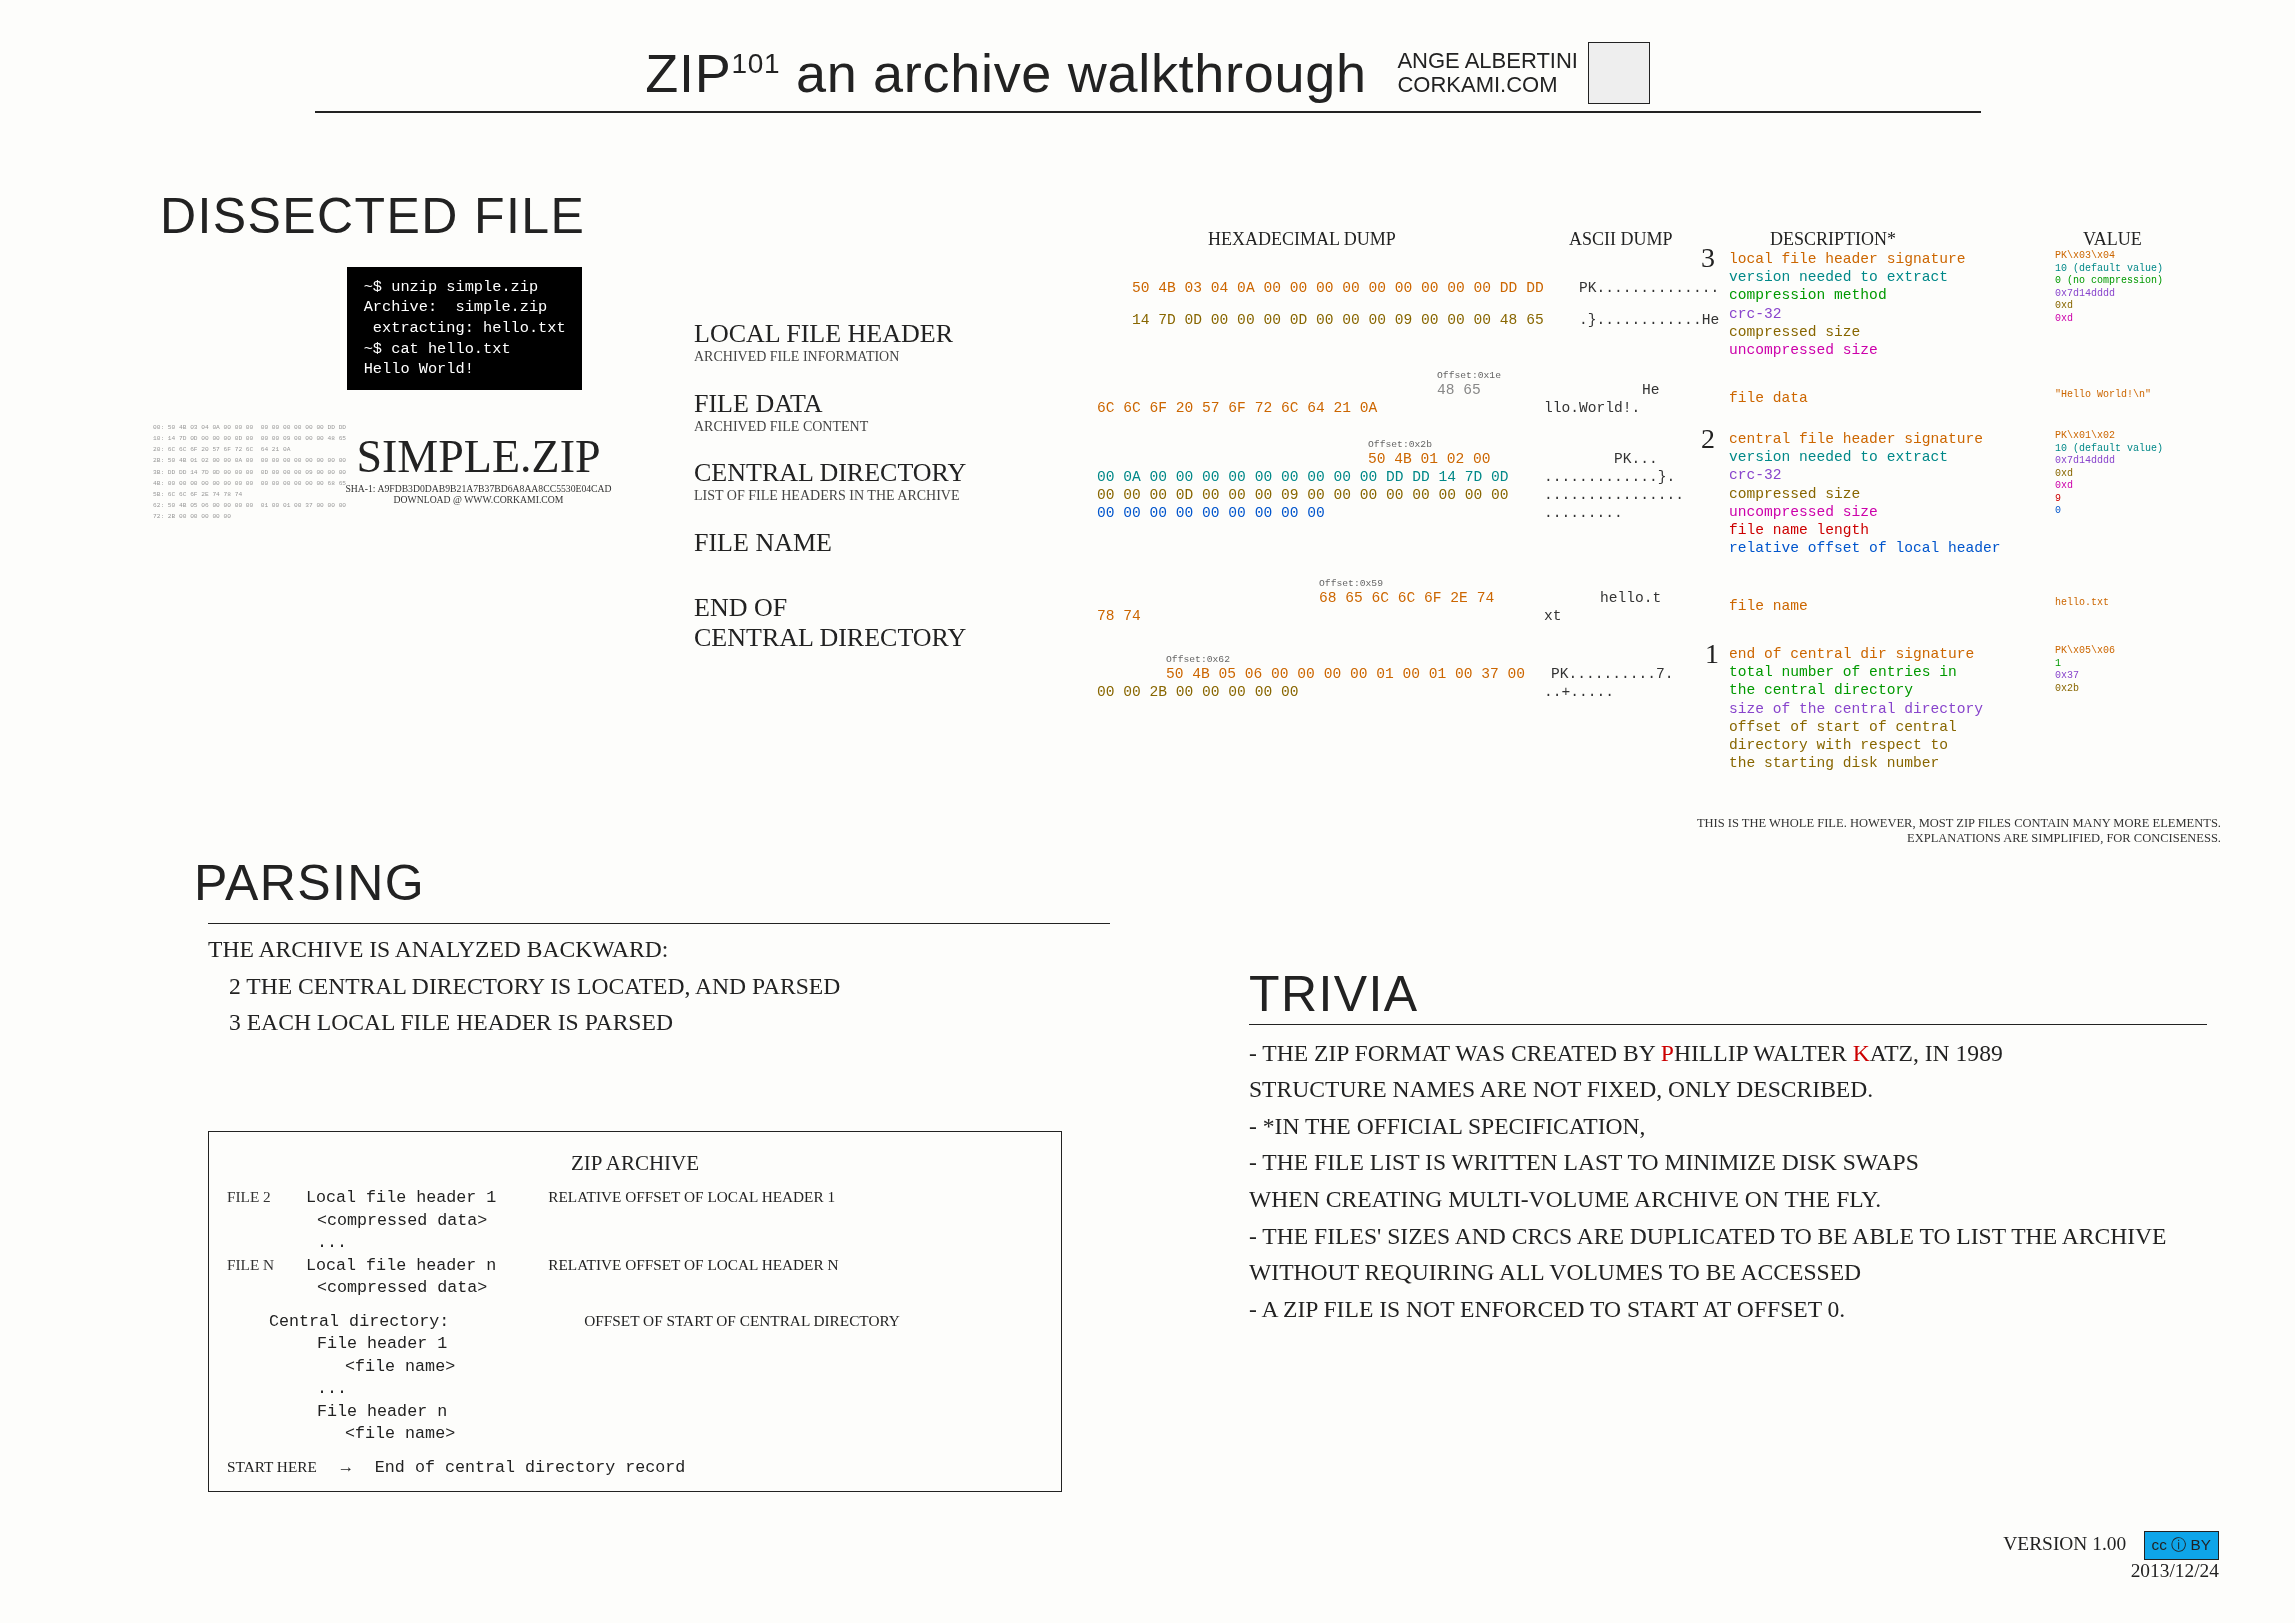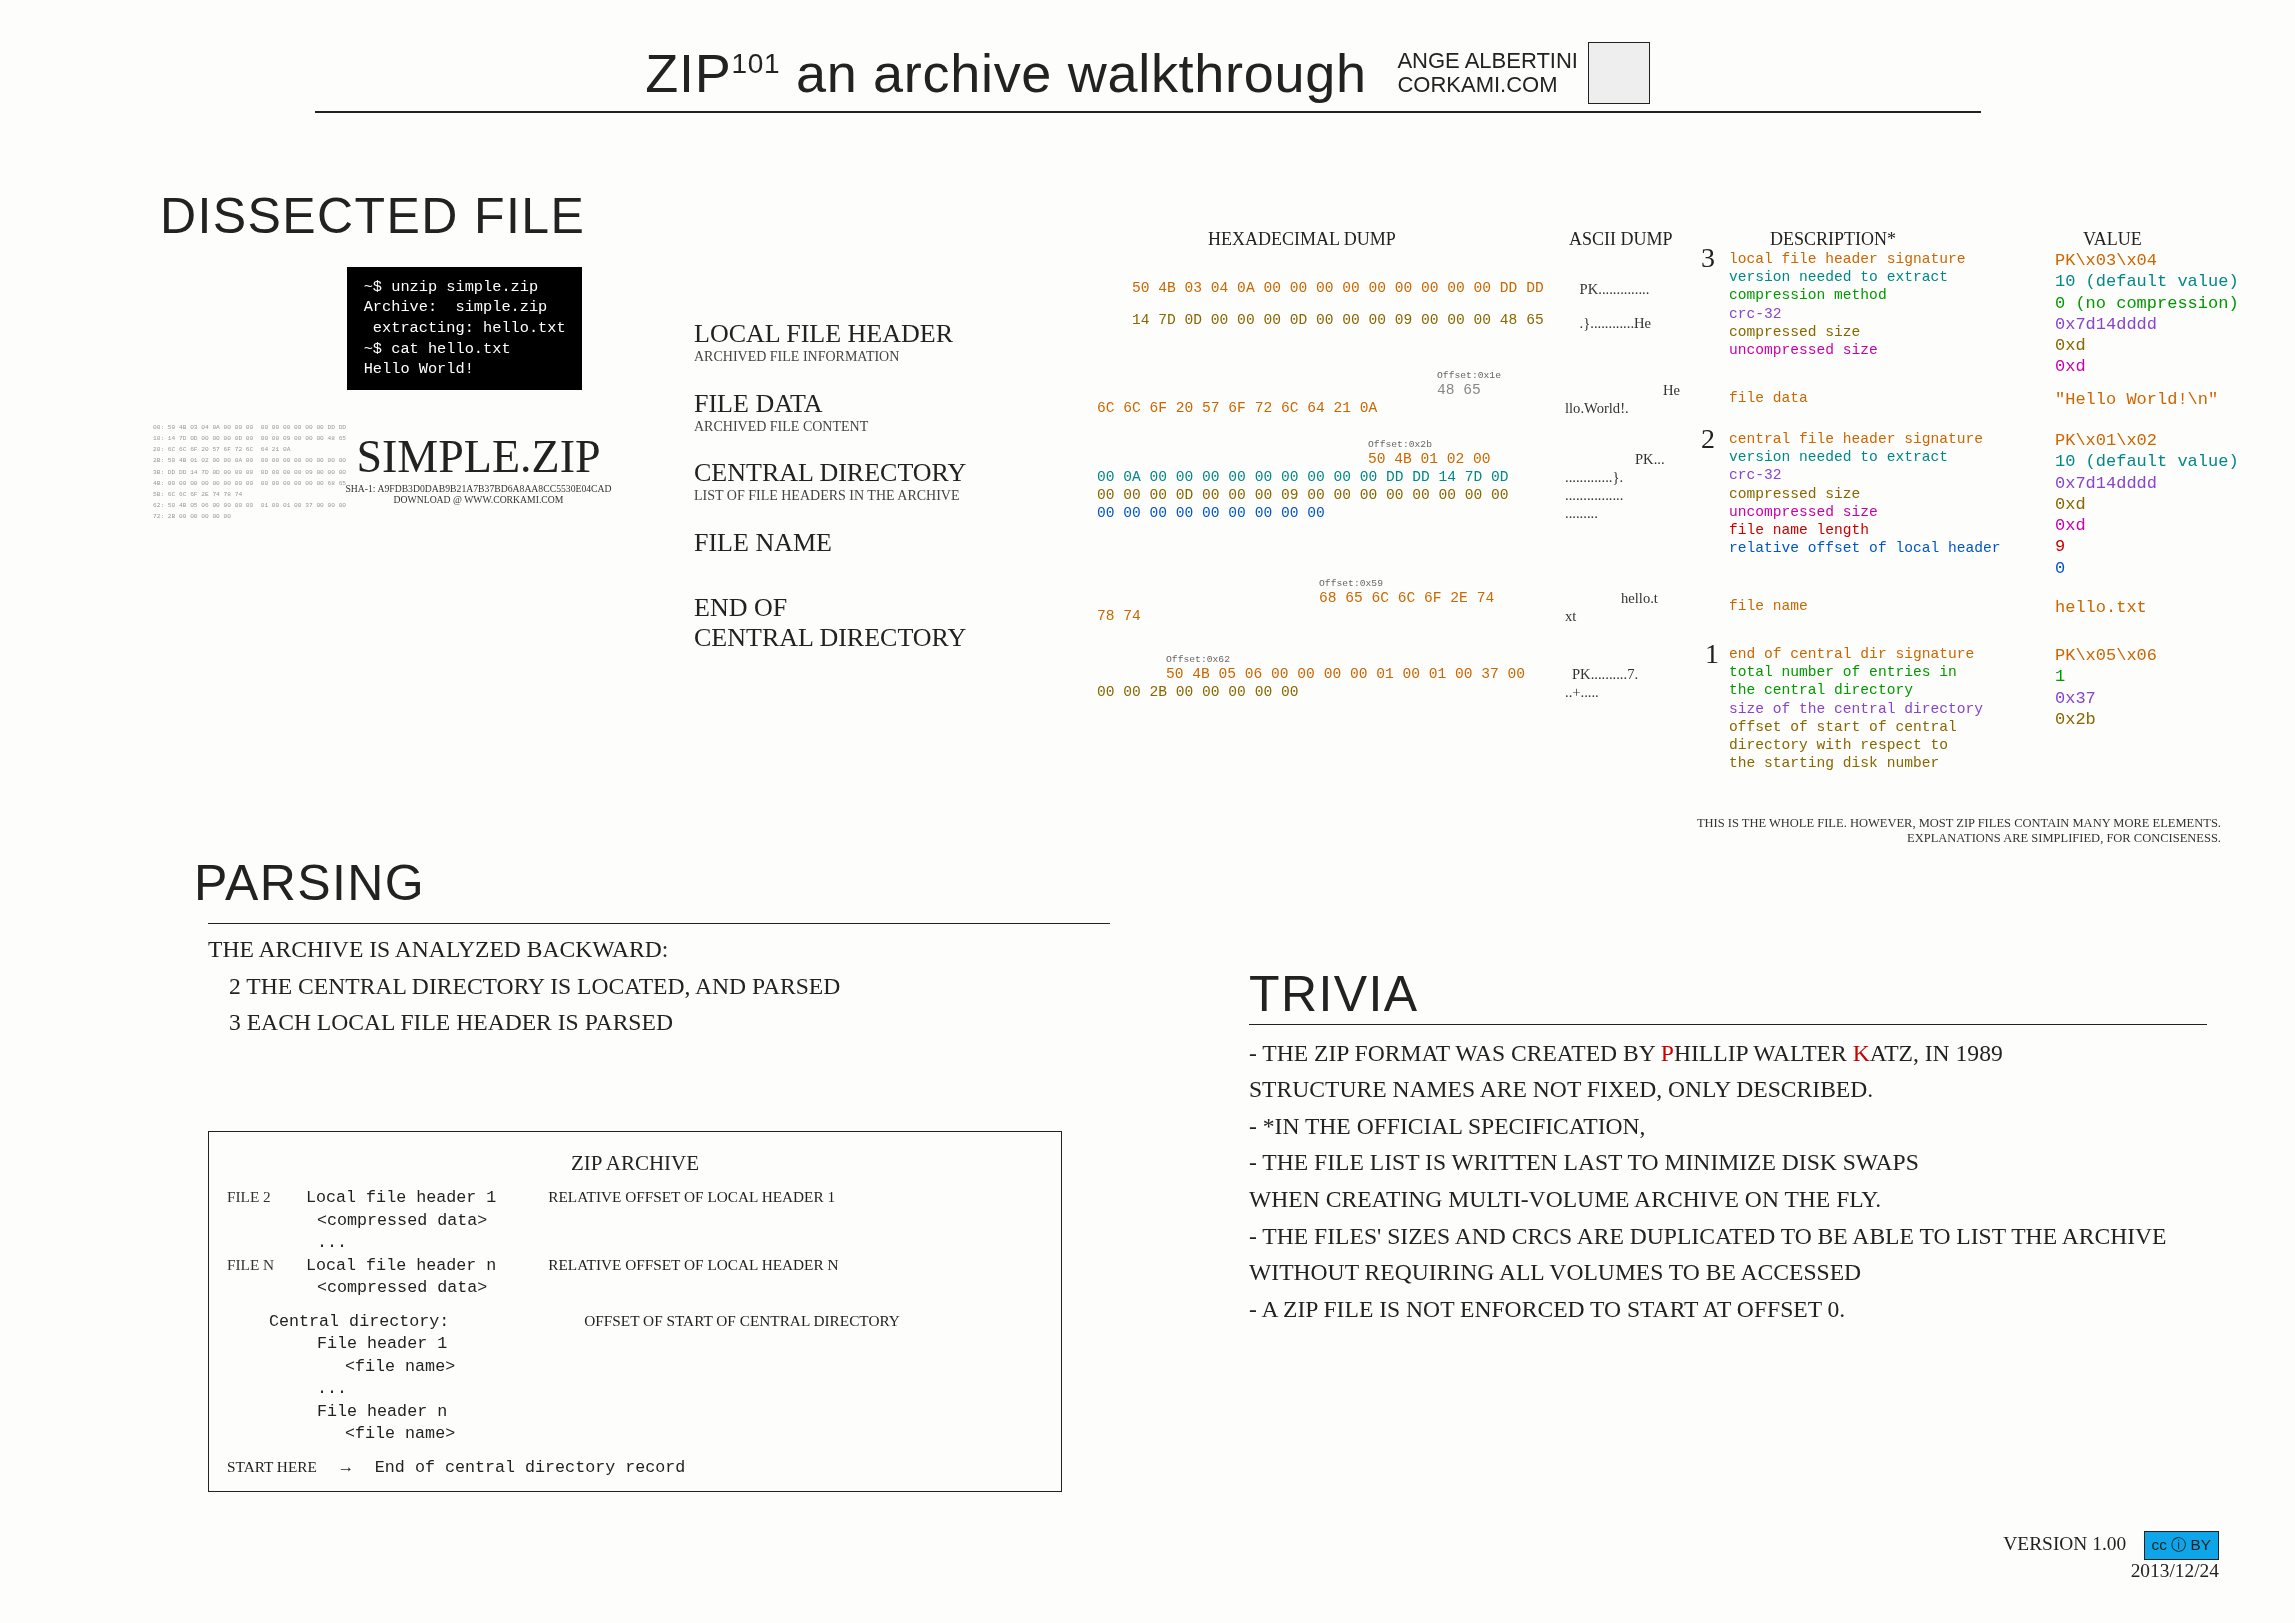--- a/index.html
+++ b/index.html
@@ -72,25 +72,25 @@
   .sections-list { position:absolute; top:319px; left:694px; width:312px; }
   .sections-list .item { margin-bottom:23.6px; }
   .sections-list .label { font-family:"Comic Sans MS",cursive; font-size:26px; }
   .sections-list .sub { font-family:"Comic Sans MS",cursive; font-size:14px; color:#444; }
 
   .dump-area { position:absolute; top:229px; left:1097px; width:1145px; font-family:"Courier New",monospace; font-size:14.6px; }
   .dump-headers { font-family:"Comic Sans MS",cursive; font-size:18px; color:#222; }
 
   .chunk { position:absolute; left:1097px; width:1180px; }
   .hex { font-family:"Courier New",monospace; font-size:14.6px; white-space:pre; }
-  .ascii { font-family:Liberation Serif, serif; font-size:14.6px; white-space:pre; color:#333; margin-left:38px; }
+  .ascii { font-family:Liberation Mono, monospace; font-size:14.6px; white-space:pre; color:#333; margin-left:17px; }
   .offset { font-family:"Courier New",monospace; font-size:9.7px; color:#666; }
   .desc-list { font-family:"Courier New",monospace; font-size:14.6px; line-height:1.25; }
   .desc-list div { white-space:nowrap; }
-  .val-list { font-family:"Courier New",monospace; font-size:17px; line-height:1.25; }
+  .val-list { font-family:"Courier New",monospace; font-size:10px; line-height:1.25; }
   .stepnum { font-family:"Comic Sans MS",cursive; font-size:28px; color:#222; }
 
   .c-orange{color:#cc6600;} .c-teal{color:#008888;} .c-green{color:#009900;}
   .c-purple{color:#8844cc;} .c-brown{color:#886600;} .c-magenta{color:#cc00aa;}
   .c-red{color:#cc0000;} .c-blue{color:#0055cc;} .c-gray{color:#888;}
 
   .disclaimer { position:absolute; top:816px; left:1666px; font-family:"Comic Sans MS",cursive; font-size:12.5px; text-align:right; width:555px; color:#333; }
 
   .sec-parsing { position:absolute; top:854px; left:194px; }
   .parsing-body { position:absolute; top:923px; left:208px; width:972px; font-family:"Comic Sans MS",cursive; font-size:23.6px; line-height:1.55; }

